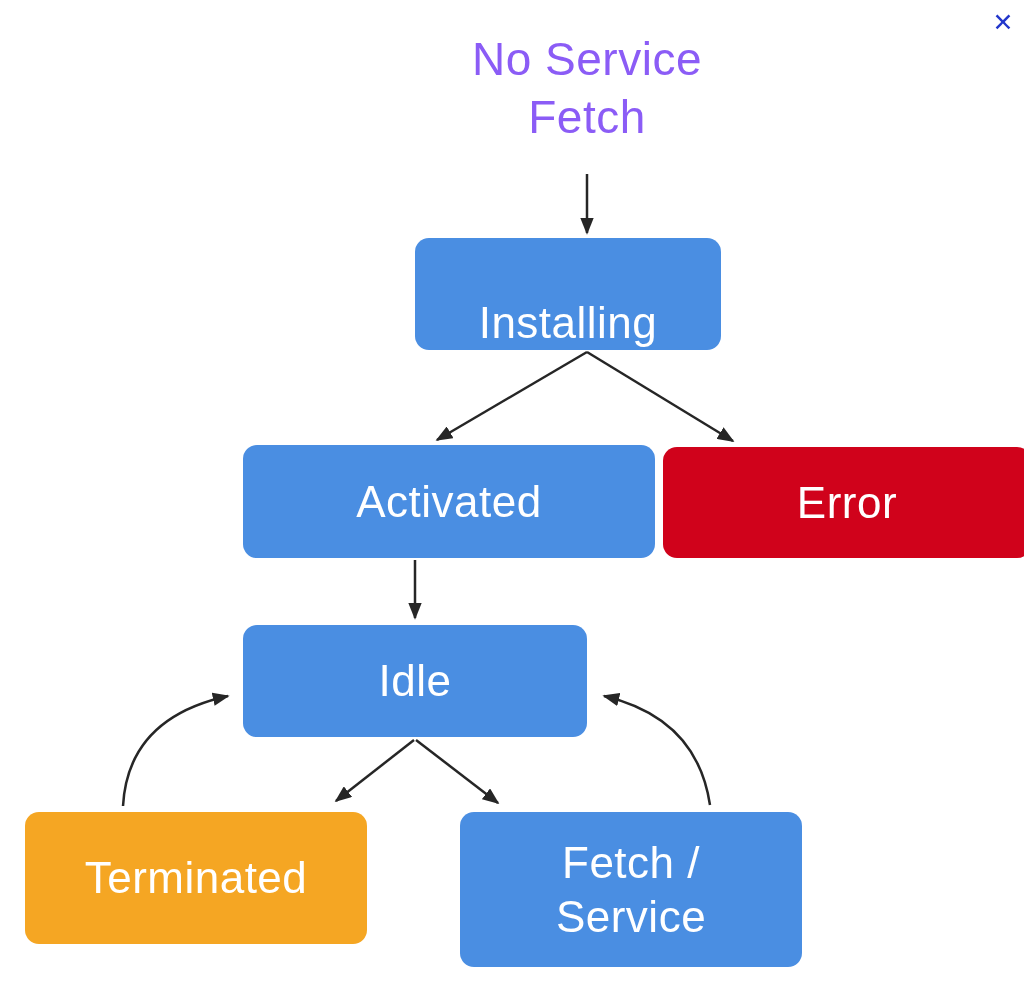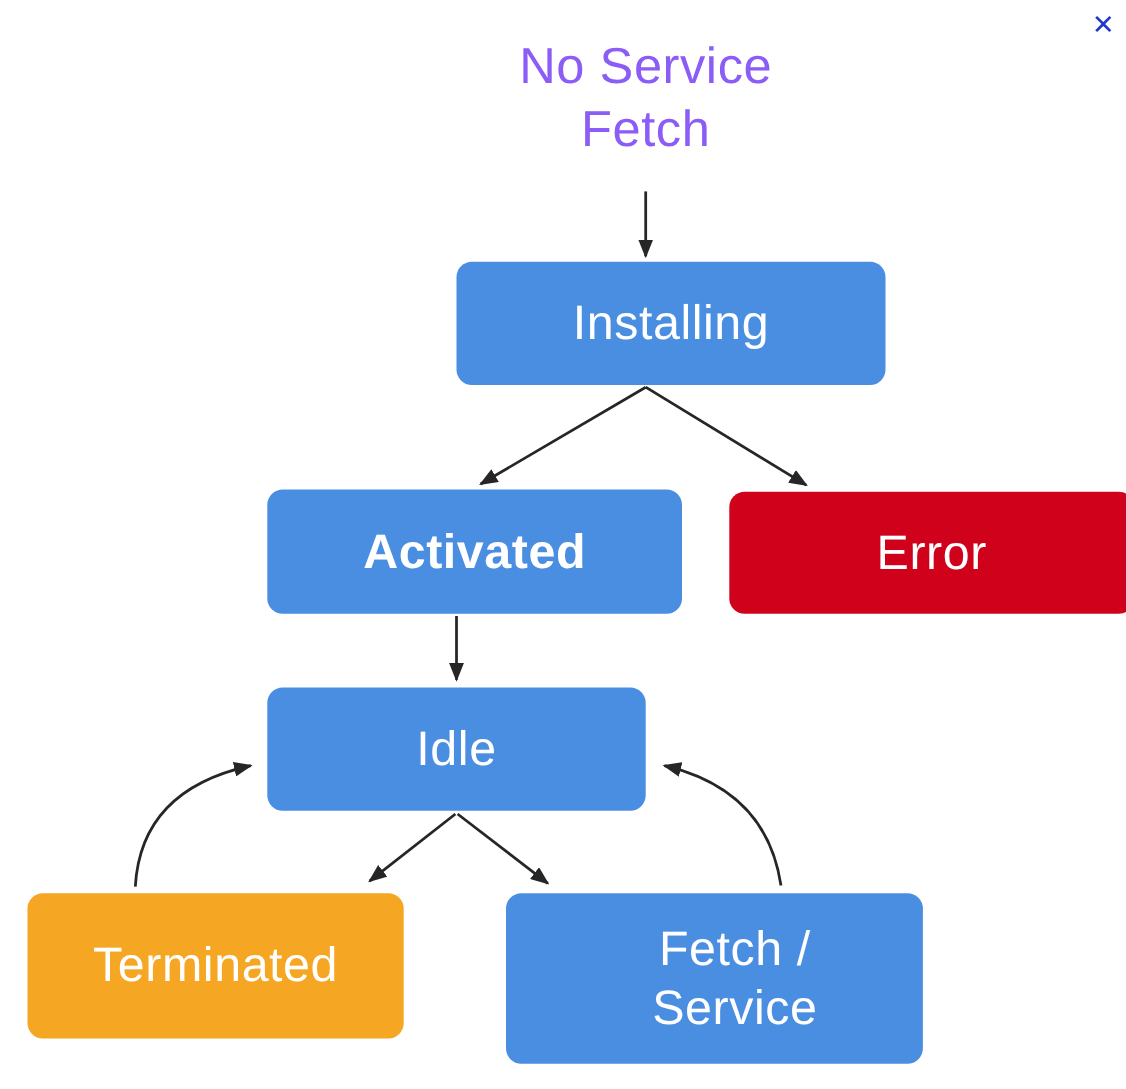--- a/index.html
+++ b/index.html
@@ -58,22 +58,22 @@
     align-items: center;
     justify-content: center;
     flex-direction: column;
     color: #ffffff;
     font-size: 44px;
     font-weight: 300;
     letter-spacing: 0.5px;
     text-align: center;
     line-height: 1.22;
   }
-  .node-installing { left: 415px; top: 238px; width: 390px; height: 112px; }
-  .node-activated  { left: 243px; top: 445px; width: 377px; height: 113px; font-weight: bold; }
+  .node-installing { left: 415px; top: 238px; width: 306px; height: 112px; justify-content: flex-end; }
+  .node-activated  { left: 243px; top: 445px; width: 412px; height: 113px; }
   .node-error      { left: 663px; top: 447px; width: 368px; height: 111px; }
   .node-idle       { left: 243px; top: 625px; width: 344px; height: 112px; }
   .node-terminated { left: 25px;  top: 812px; width: 342px; height: 132px; }
   .node-fetch      { left: 460px; top: 812px; width: 342px; height: 155px; }
 </style>
 </head>
 <body>
 
 <div class="stage">
 
@@ -117,18 +117,18 @@
   </div>
 
   <div class="node node-idle" style="background-color: rgb(74, 142, 226);">
     <span>Idle</span>
   </div>
 
   <div class="node node-terminated" style="background-color: rgb(245, 166, 35);">
     <span>Terminated</span>
   </div>
 
-  <div class="node node-fetch" style="background-color: rgb(74, 142, 226); padding-left: 37px;">
+  <div class="node node-fetch" style="background-color: rgb(74, 142, 226);">
     <span>Fetch /</span>
     <span>Service</span>
   </div>
 
 </div>
 
 </body></html>

